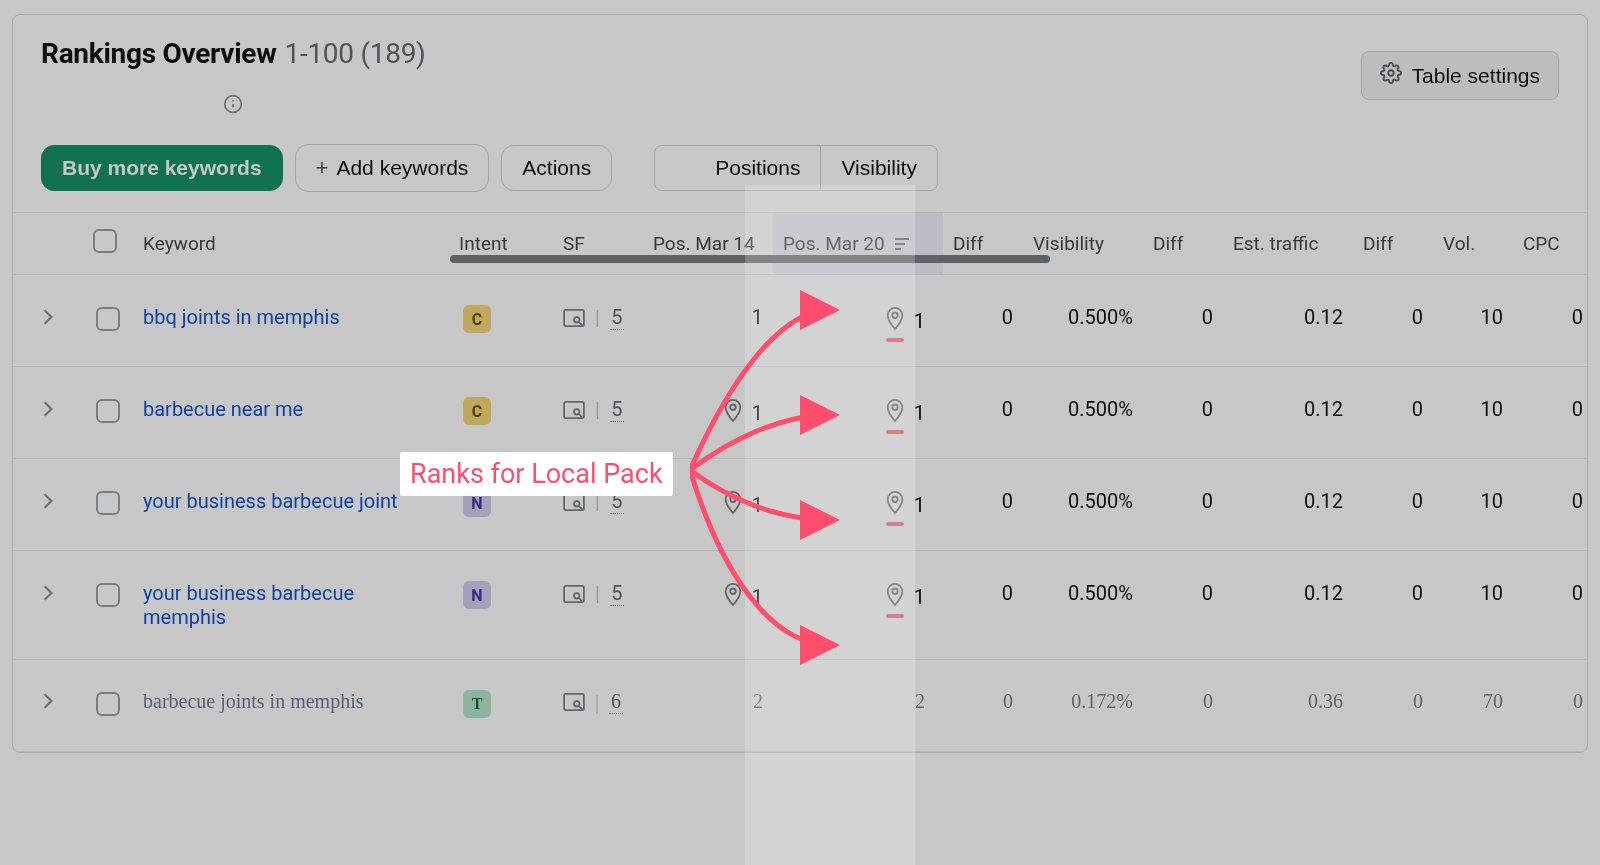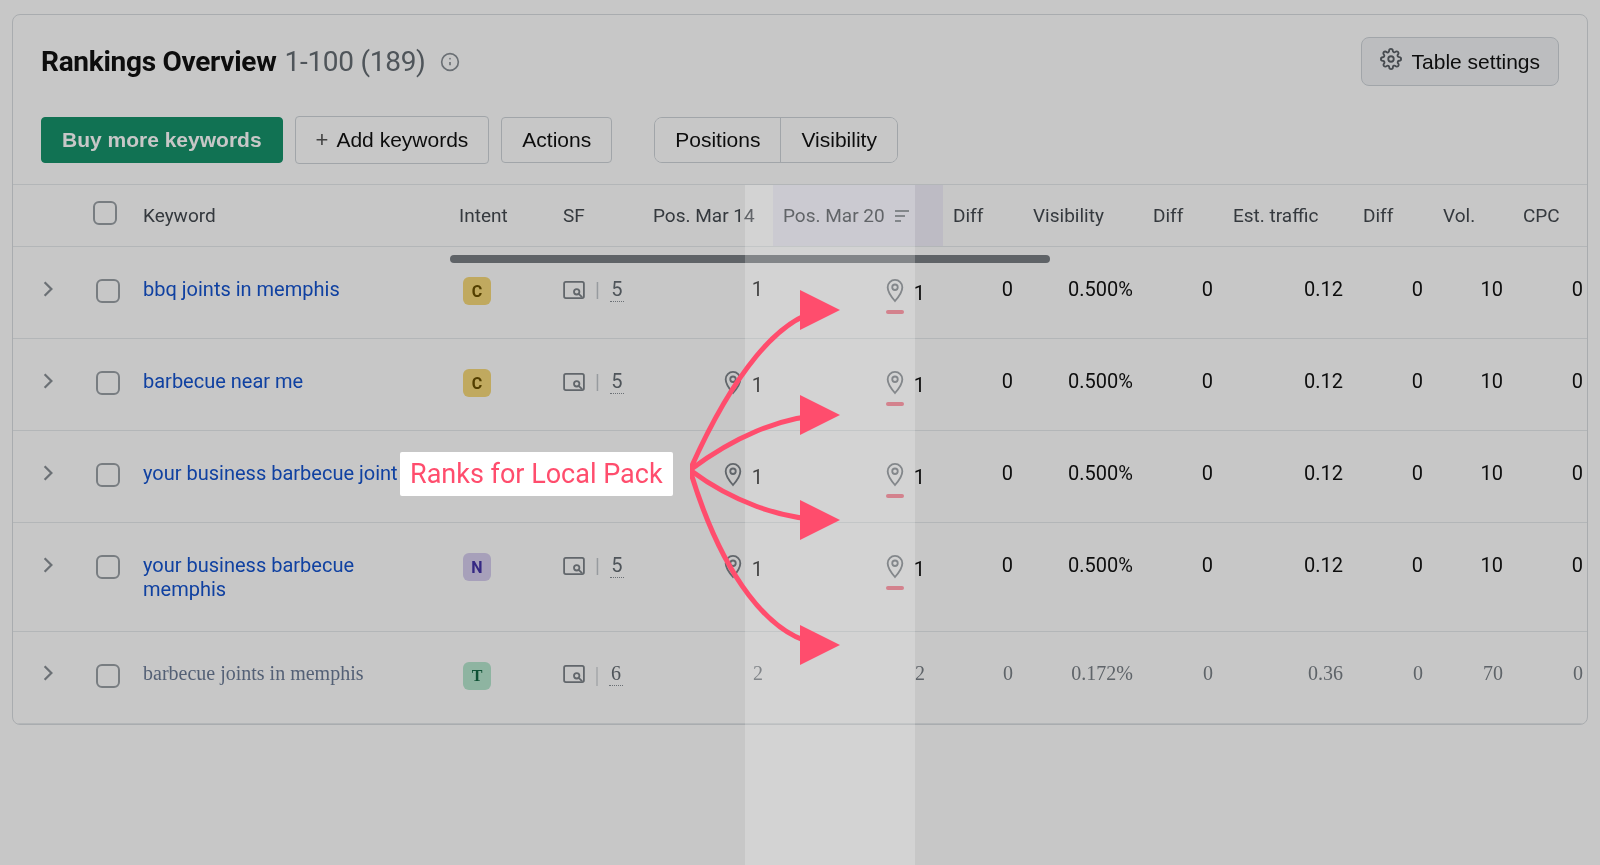--- a/index.html
+++ b/index.html
@@ -7,34 +7,34 @@
   body { width: 1600px; height: 865px; background: #fff; position: relative; overflow: hidden; }
 
   
   .dim-overlay { position: absolute; inset: 0; background: rgba(0,0,0,0.22); pointer-events: none; z-index: 50; }
 
   
   .panel { border: 1px solid #d9dde1; border-radius: 8px; margin: 14px 12px; overflow: hidden; background: #fff; }
 
   
   .panel-header { display: flex; align-items: center; justify-content: space-between; padding: 22px 28px; }
-  .panel-title-wrap { display: flex; align-items: center; gap: 14px; }
+  .panel-title-wrap { display: flex; align-items: center; gap: 24px; flex-direction: column; }
   .panel-title { font-size: 28px; font-weight: 700; letter-spacing: -0.01em; }
   .panel-range { font-size: 28px; color: #666d74; font-weight: 400; margin-left: 8px; }
   .info-icon { color: #8a9096; }
   .info-icon svg { display: block; }
 
   .settings-btn { display: inline-flex; align-items: center; gap: 10px; border: 1px solid #cfd4d9; background: #f1f3f5; color: #111; padding: 10px 18px; border-radius: 8px; font-size: 21px; cursor: pointer; }
   .gear { color: #5b6167; }
 
   
   .toolbar { display: flex; gap: 12px; padding: 8px 28px 20px; align-items: center; flex-wrap: wrap; border-bottom: 1px solid #e6e9ec; }
-  .btn { display: inline-flex; align-items: center; gap: 8px; border: 1px solid #cfd4d9; background: #fff; color: #111; padding: 10px 20px; border-radius: 4px; font-size: 21px; cursor: pointer; }
+  .btn { display: inline-flex; align-items: center; gap: 8px; border: 1px solid #cfd4d9; background: #fff; color: #111; padding: 10px 20px; border-radius: 13px; font-size: 21px; cursor: pointer; }
   .btn-green { background: #16936b; border-color: #16936b; color: #fff; font-weight: 600; }
-  .seg { display: inline-flex; border: 1px solid #cfd4d9; border-radius: 8px; overflow: hidden; }
+  .seg { display: inline-flex; border: 1px solid #cfd4d9; border-radius: 8px; overflow: hidden; padding-left: 40px; }
   .seg button { border: none; border-right: 1px solid #cfd4d9; background: #fff; padding: 10px 20px; font-size: 21px; cursor: pointer; color: #111; }
   .seg button:last-child { border-right: none; }
   .seg .active { outline: 2px solid #2b6cff; outline-offset: -2px; background: #f2f6ff; }
 
   
   .table { width: 100%; border-collapse: collapse; table-layout: fixed; }
   .table col.c-chev   { width: 70px; }
   .table col.c-chk    { width: 50px; }
   .table col.c-kw     { width: 320px; }
   .table col.c-intent { width: 100px; }

